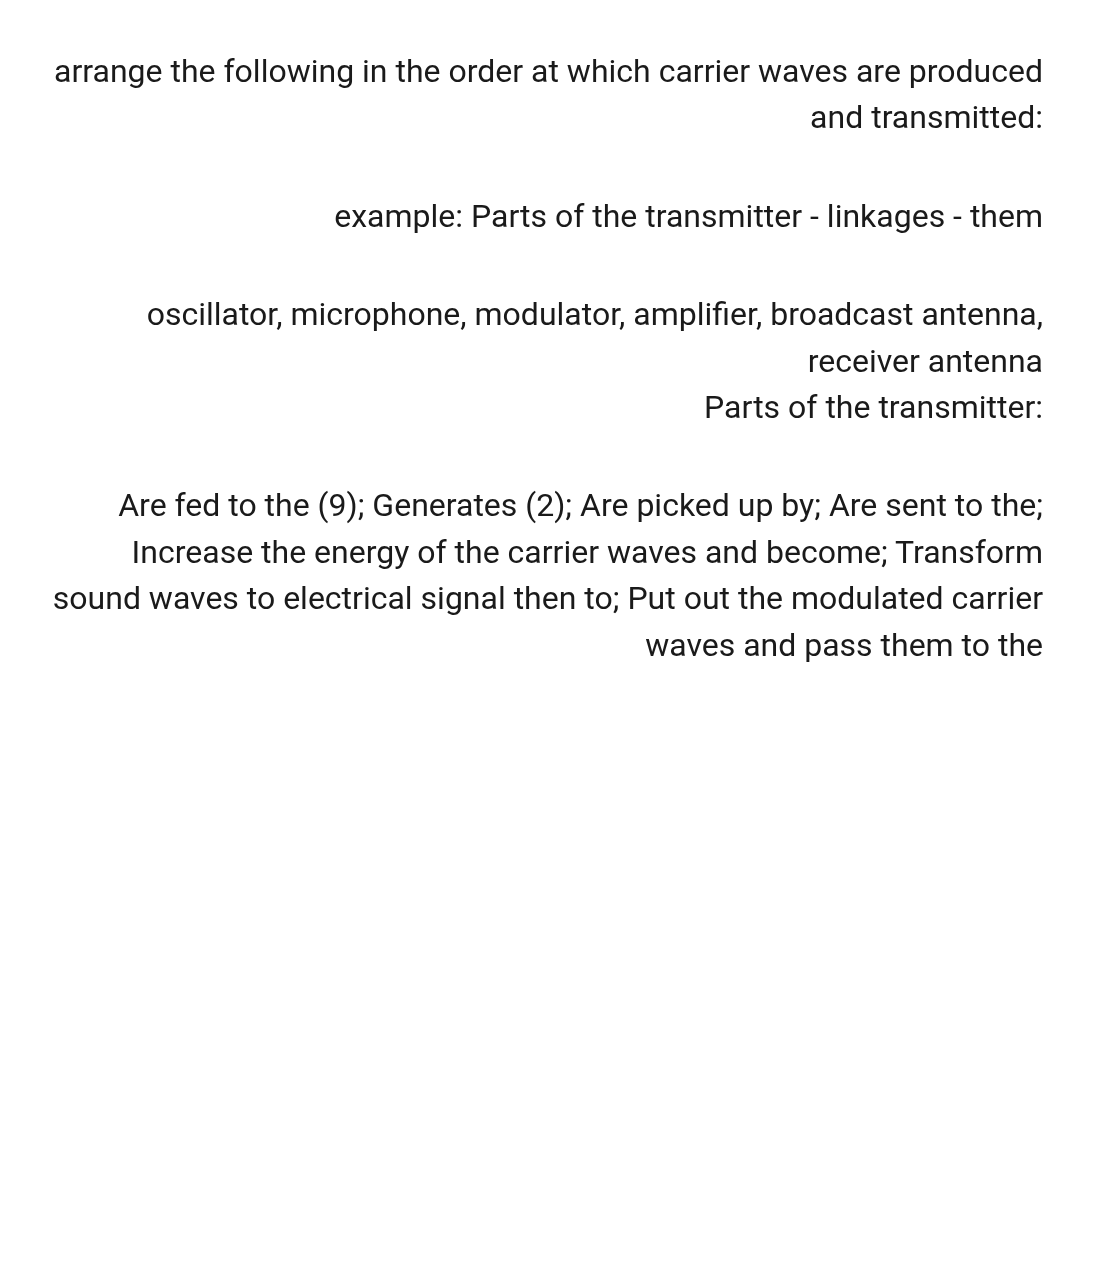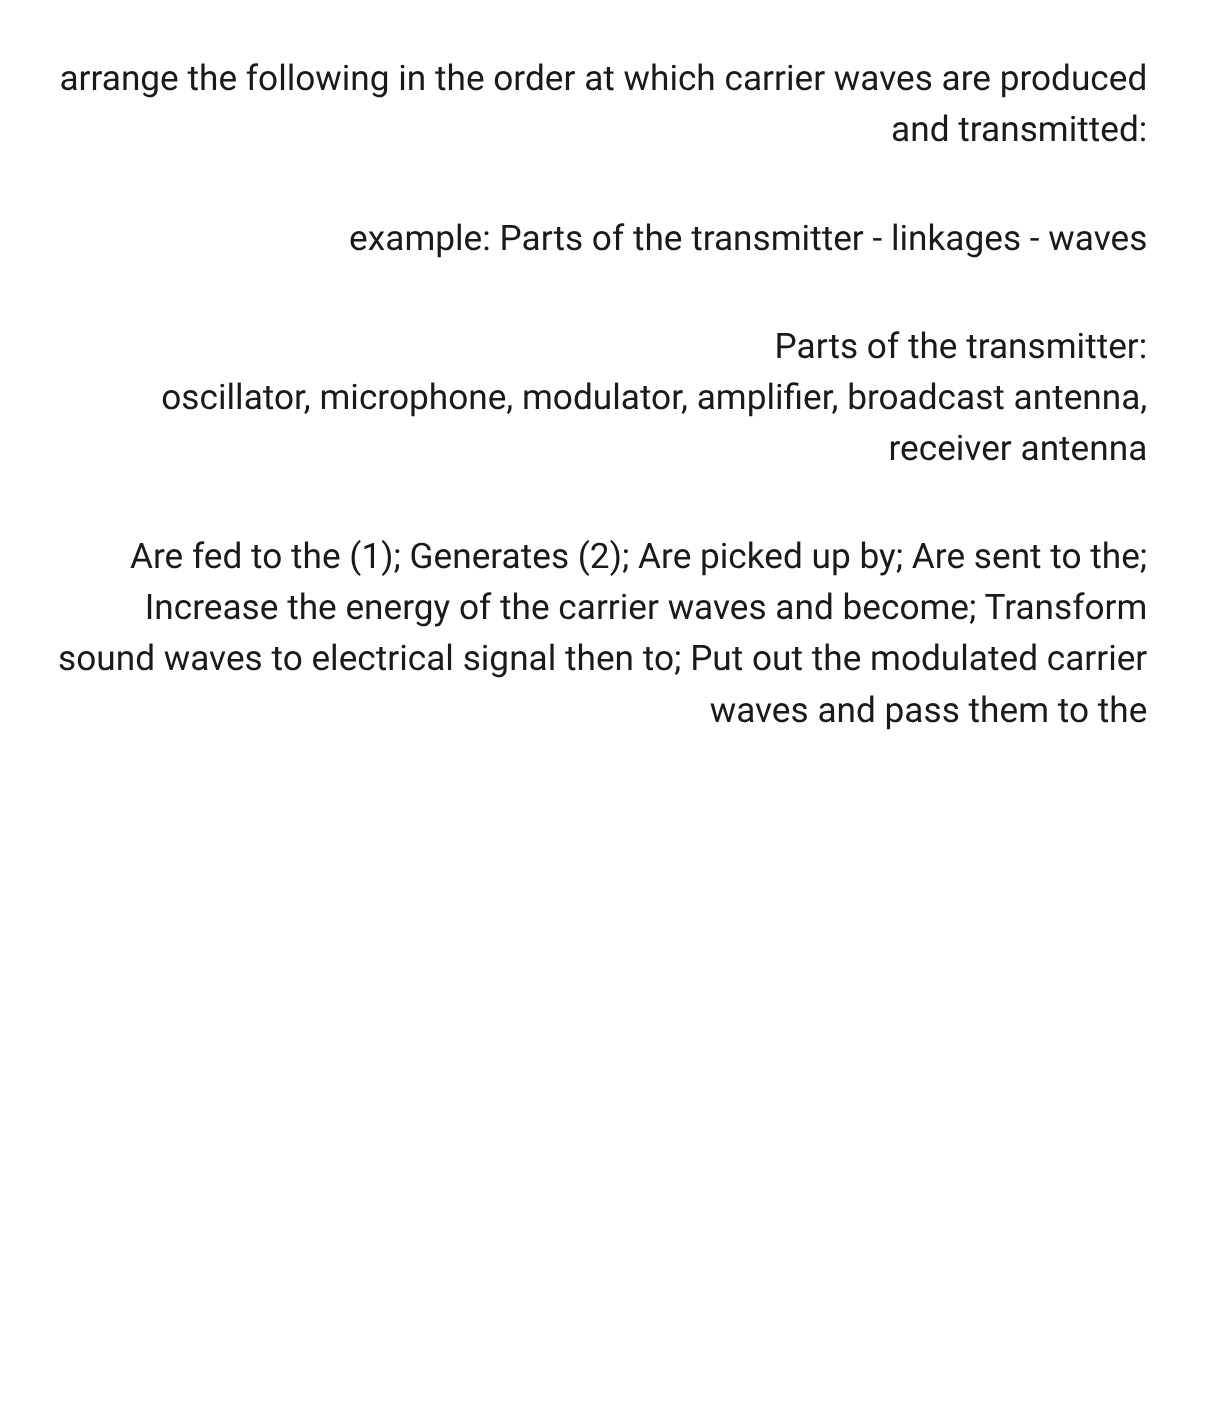--- a/index.html
+++ b/index.html
@@ -35,28 +35,28 @@
 </head>
 <body>
 
 <div>
 
   <div class="paragraph">
     <p>arrange the following in the order at which carrier waves are produced and transmitted:</p>
   </div>
 
   <div class="paragraph">
-    <p>example: Parts of the transmitter - linkages - waves</p>
+    <p>example: Parts of the transmitter - linkages - them</p>
   </div>
 
   <div class="paragraph">
+    <p>oscillator, microphone, modulator, amplifier, broadcast antenna, receiver antenna</p>
     <p>Parts of the transmitter:</p>
-    <p>oscillator, microphone, modulator, amplifier, broadcast antenna, receiver antenna</p>
   </div>
 
   <div class="paragraph">
   </div>
 
   <div class="paragraph">
-    <p>Are fed to the (1); Generates (2); Are picked up by; Are sent to the; Increase the energy of the carrier waves and become; Transform sound waves to electrical signal then to; Put out the modulated carrier waves and pass them to the</p>
+    <p>Are fed to the (9); Generates (2); Are picked up by; Are sent to the; Increase the energy of the carrier waves and become; Transform sound waves to electrical signal then to; Put out the modulated carrier waves and pass them to the</p>
   </div>
 
 </div>
 
 </body></html>

